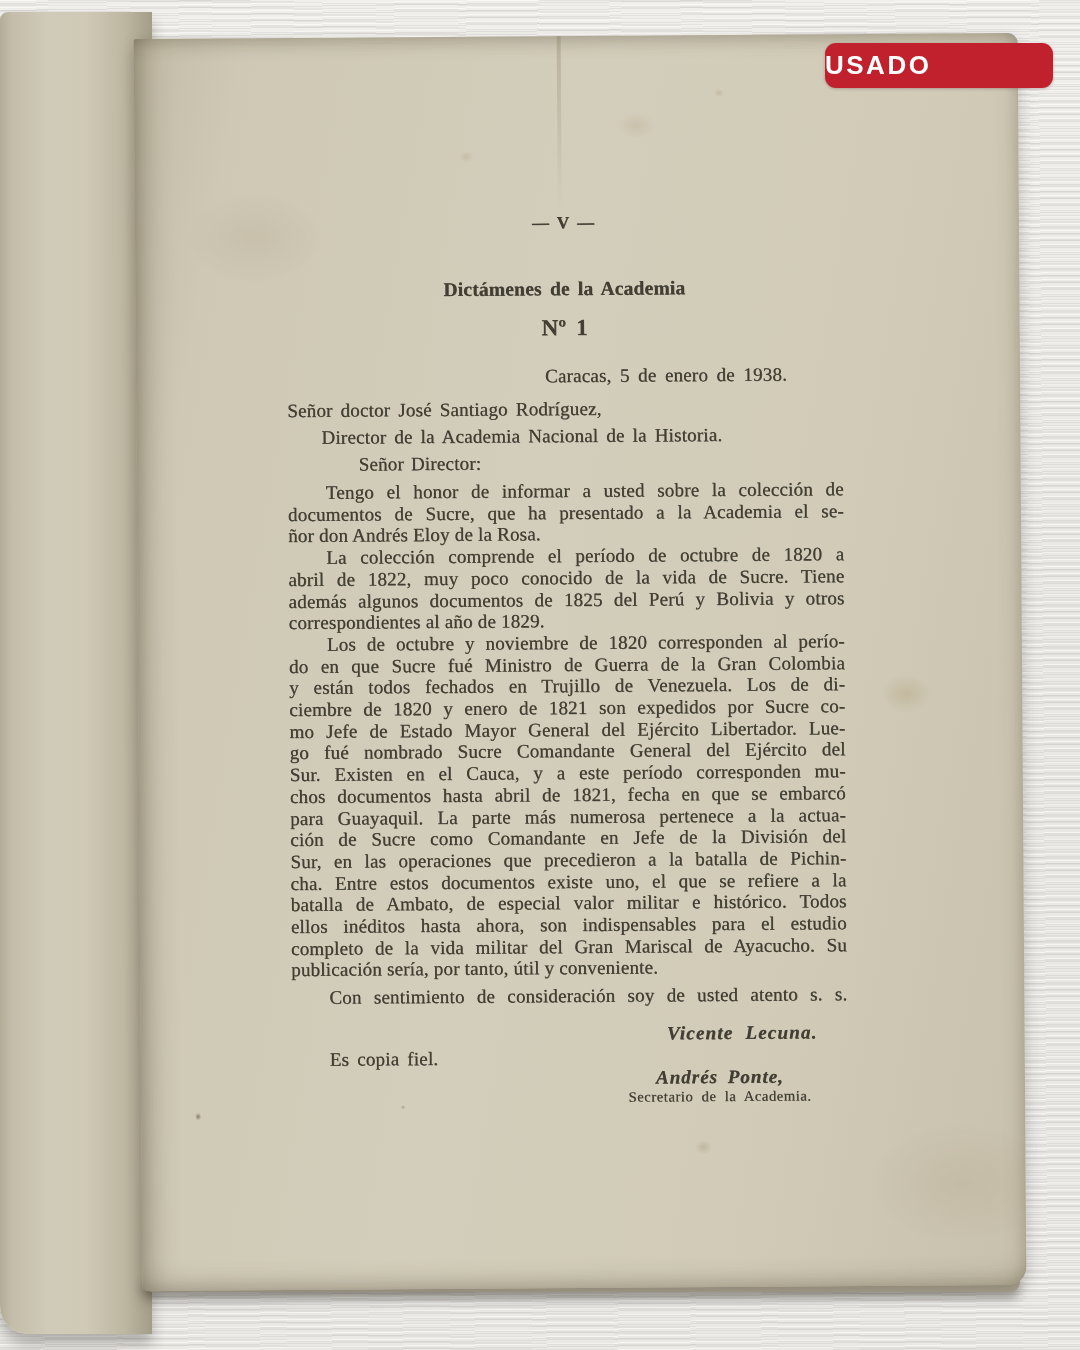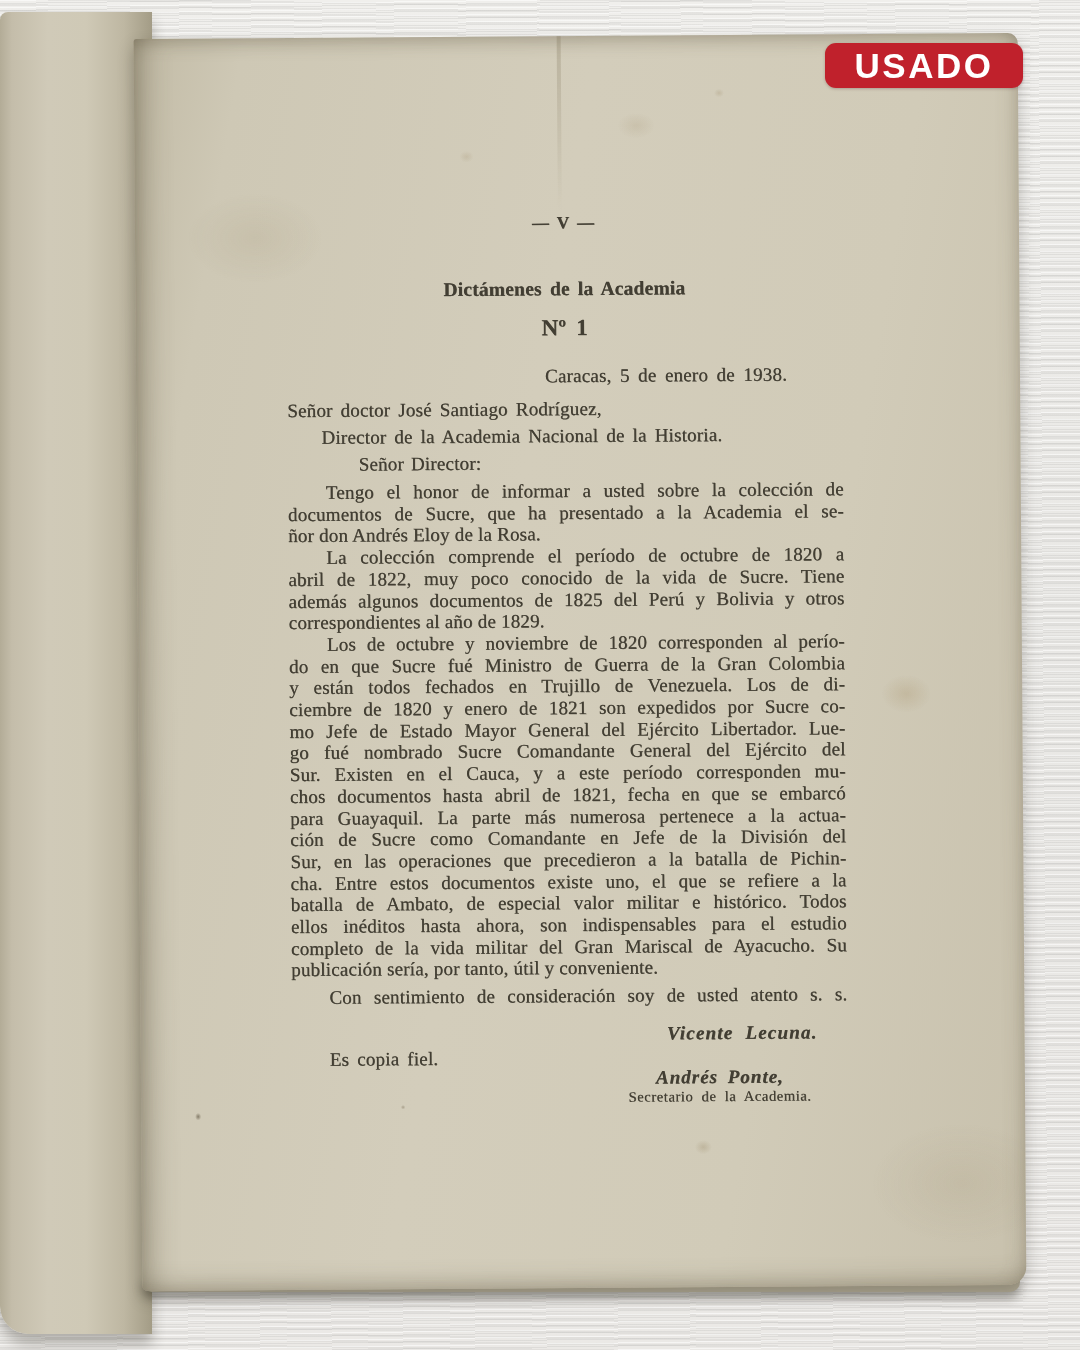--- a/index.html
+++ b/index.html
@@ -76,24 +76,24 @@
   .bline.last  { text-align-last:left; }
   .closing  { top:949px; padding-left:38px; box-sizing:border-box; text-align:justify; text-align-last:justify; }
   .sig1 { top:987px; text-align:right; padding-right:30px; box-sizing:border-box;
           font-style:italic; font-weight:bold; letter-spacing:1.2px; word-spacing:6px; }
   .copynote { top:1011px; padding-left:38px; box-sizing:border-box; word-spacing:3px; }
   .sig2 { top:1031px; left:300px !important; width:256px !important; text-align:center; }
   .sig2name  { font-style:italic; font-weight:bold; letter-spacing:1px; word-spacing:4px; line-height:22px; }
   .sig2title { font-size:14.5px; letter-spacing:.6px; word-spacing:4px; line-height:17px; }
   
   .badge {
-    position:absolute; left:825px; top:43px; width:198px; height:45px; z-index:5;
-    border-radius:11px; display:flex; align-items:center; justify-content:center;
+    position:absolute; left:825px; top:43px; width:228px; height:45px; z-index:5;
+    border-radius:11px; display:flex; align-items:center; 
     font-family:"Liberation Sans", sans-serif; font-weight:bold;
-    font-size:35px; letter-spacing:2.5px;
+    font-size:26px; letter-spacing:2.5px;
     box-shadow:0 1px 3px rgba(60,10,14,.25);
   }
 </style>
 </head>
 <body>
 
 <div class="photo">
 
   <div class="left-page"></div>
   <div class="page-under"></div>

